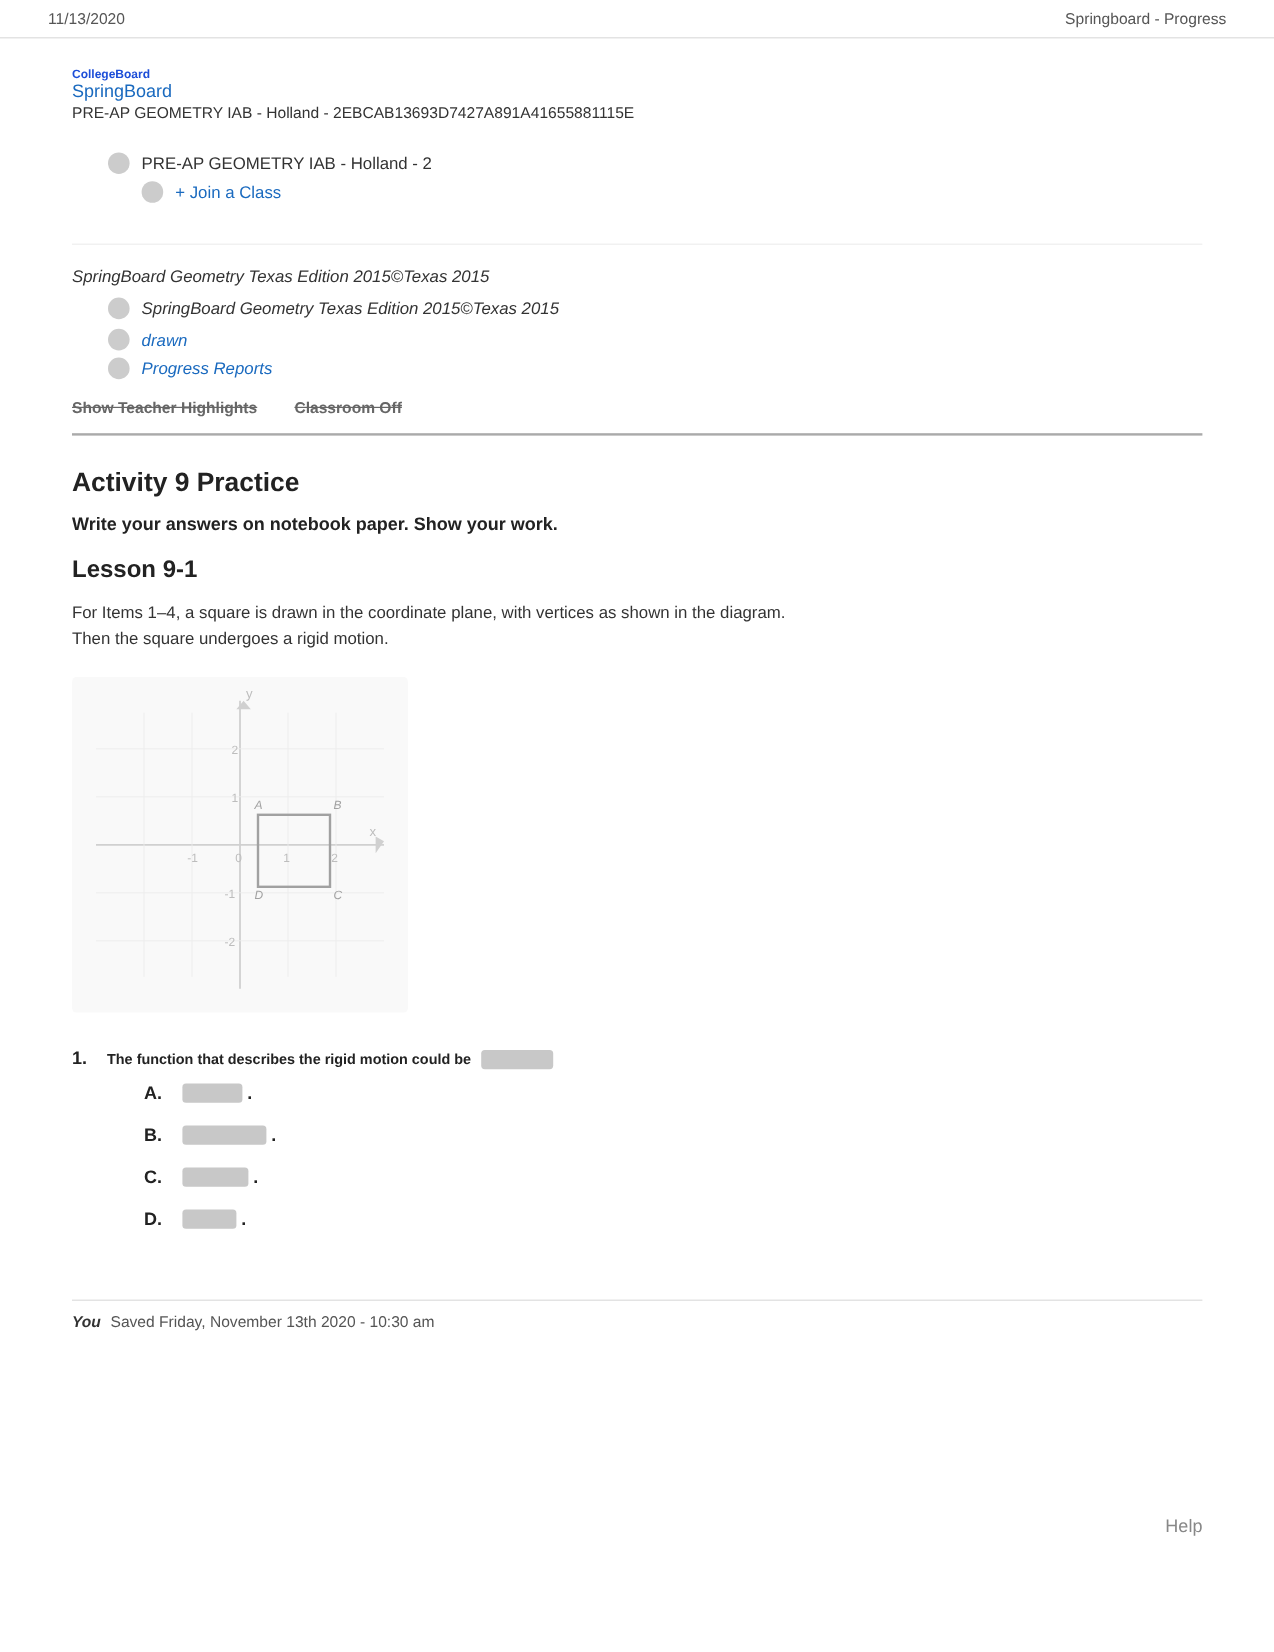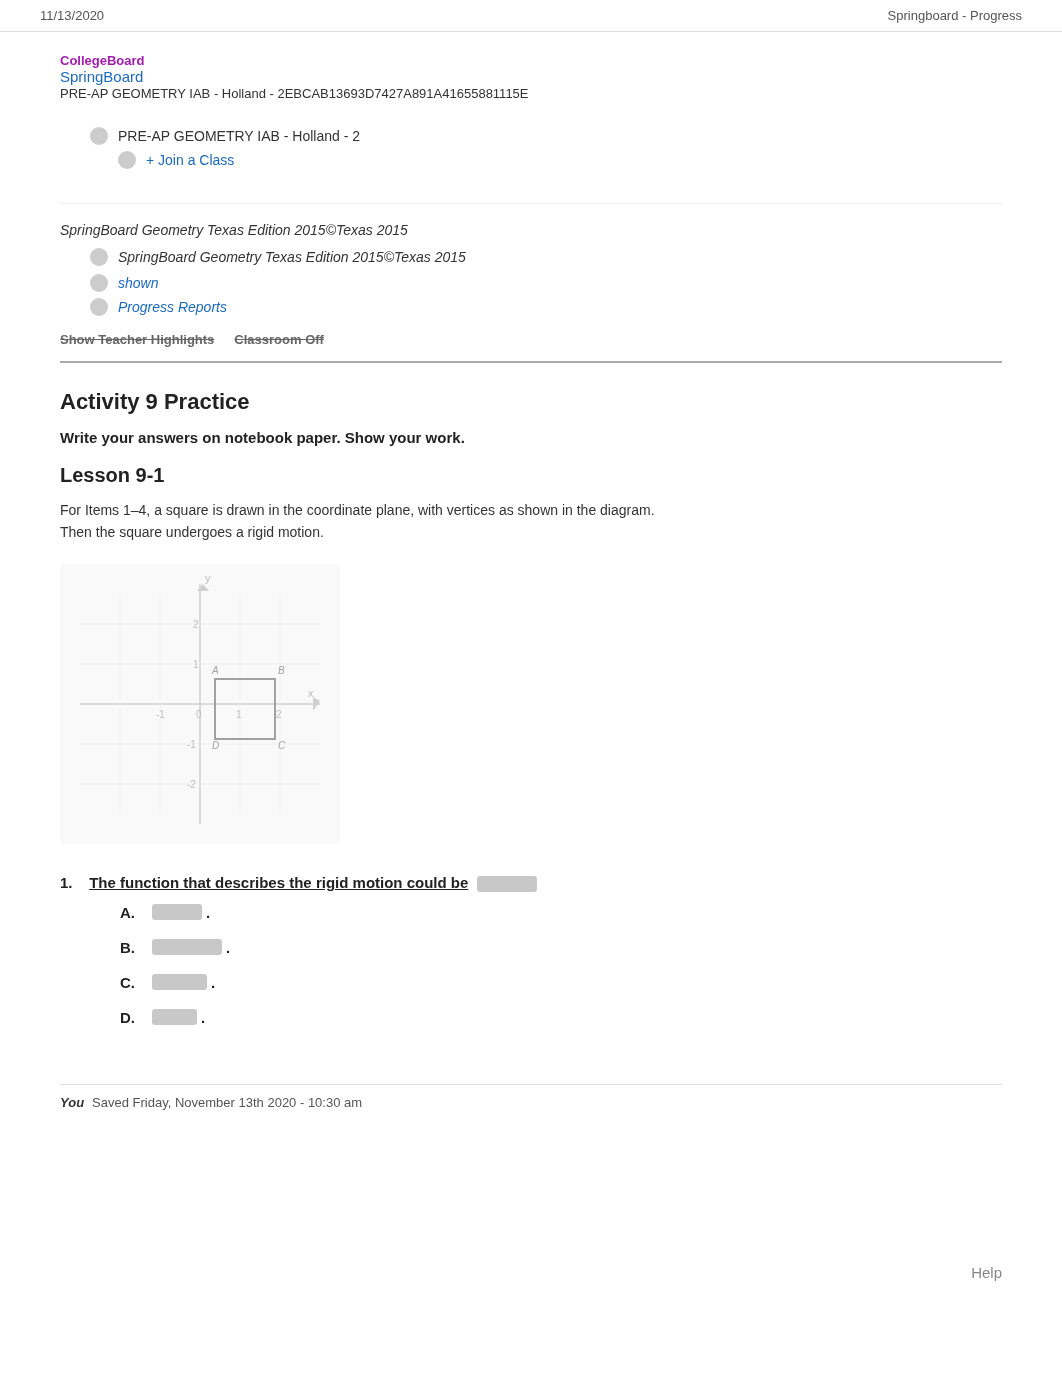--- a/index.html
+++ b/index.html
@@ -33,23 +33,23 @@
       display: flex;
       flex-direction: column;
       padding: 0 60px;
     }
 
     .header-section {
       padding: 20px 0 10px 0;
     }
 
     .college-board-label {
-      font-size: 13px;
-      font-weight: bold;
-      color: #a21caf;
+      font-size: 10px;
+      font-weight: bold;
+      color: #1d4ed8;
     }
 
     .springboard-link {
       color: #1a6abf;
       font-size: 15px;
       font-weight: normal;
       cursor: pointer;
       text-decoration: none;
       display: block;
     }
@@ -133,21 +133,21 @@
     .sub-link-item {
       display: flex;
       align-items: center;
       margin-bottom: 6px;
     }
 
     .toolbar-row {
       display: flex;
       align-items: flex-end;
       margin: 10px 0;
-      gap: 20px;
+      gap: 31px;
     }
 
     .toolbar-item {
       font-size: 13px;
       color: #666;
       cursor: pointer;
       font-weight: bold;
     }
 
     .divider-line {
@@ -207,24 +207,23 @@
 
     .question-number {
       font-size: 15px;
       font-weight: bold;
       color: #222;
       margin-bottom: 12px;
     }
 
     .question-text {
       display: inline;
-      font-size: 15px;
-      font-weight: bold;
-      color: #222;
-      text-decoration: underline;
+      font-size: 12px;
+      font-weight: bold;
+      color: #222;
     }
 
     .answer-blank {
       display: inline-block;
       width: 60px;
       height: 16px;
       background: #c8c8c8;
       border-radius: 3px;
       vertical-align: middle;
       margin-left: 4px;
@@ -328,21 +327,21 @@
     <div class="textbook-sub">
       <div class="textbook-sub-item">
         <span class="nav-bullet"></span>
         <span class="nav-text">SpringBoard Geometry Texas Edition 2015©Texas 2015</span>
       </div>
     </div>
 
     <div class="sub-links">
       <div class="sub-link-item">
         <span class="nav-bullet"></span>
-        <a class="nav-link">shown</a>
+        <a class="nav-link">drawn</a>
       </div>
       <div class="sub-link-item">
         <span class="nav-bullet"></span>
         <a class="nav-link">Progress Reports</a>
       </div>
     </div>
   </div>
 
   <div class="toolbar-row">
     <span class="toolbar-item toolbar-strikethrough">Show Teacher Highlights</span>

